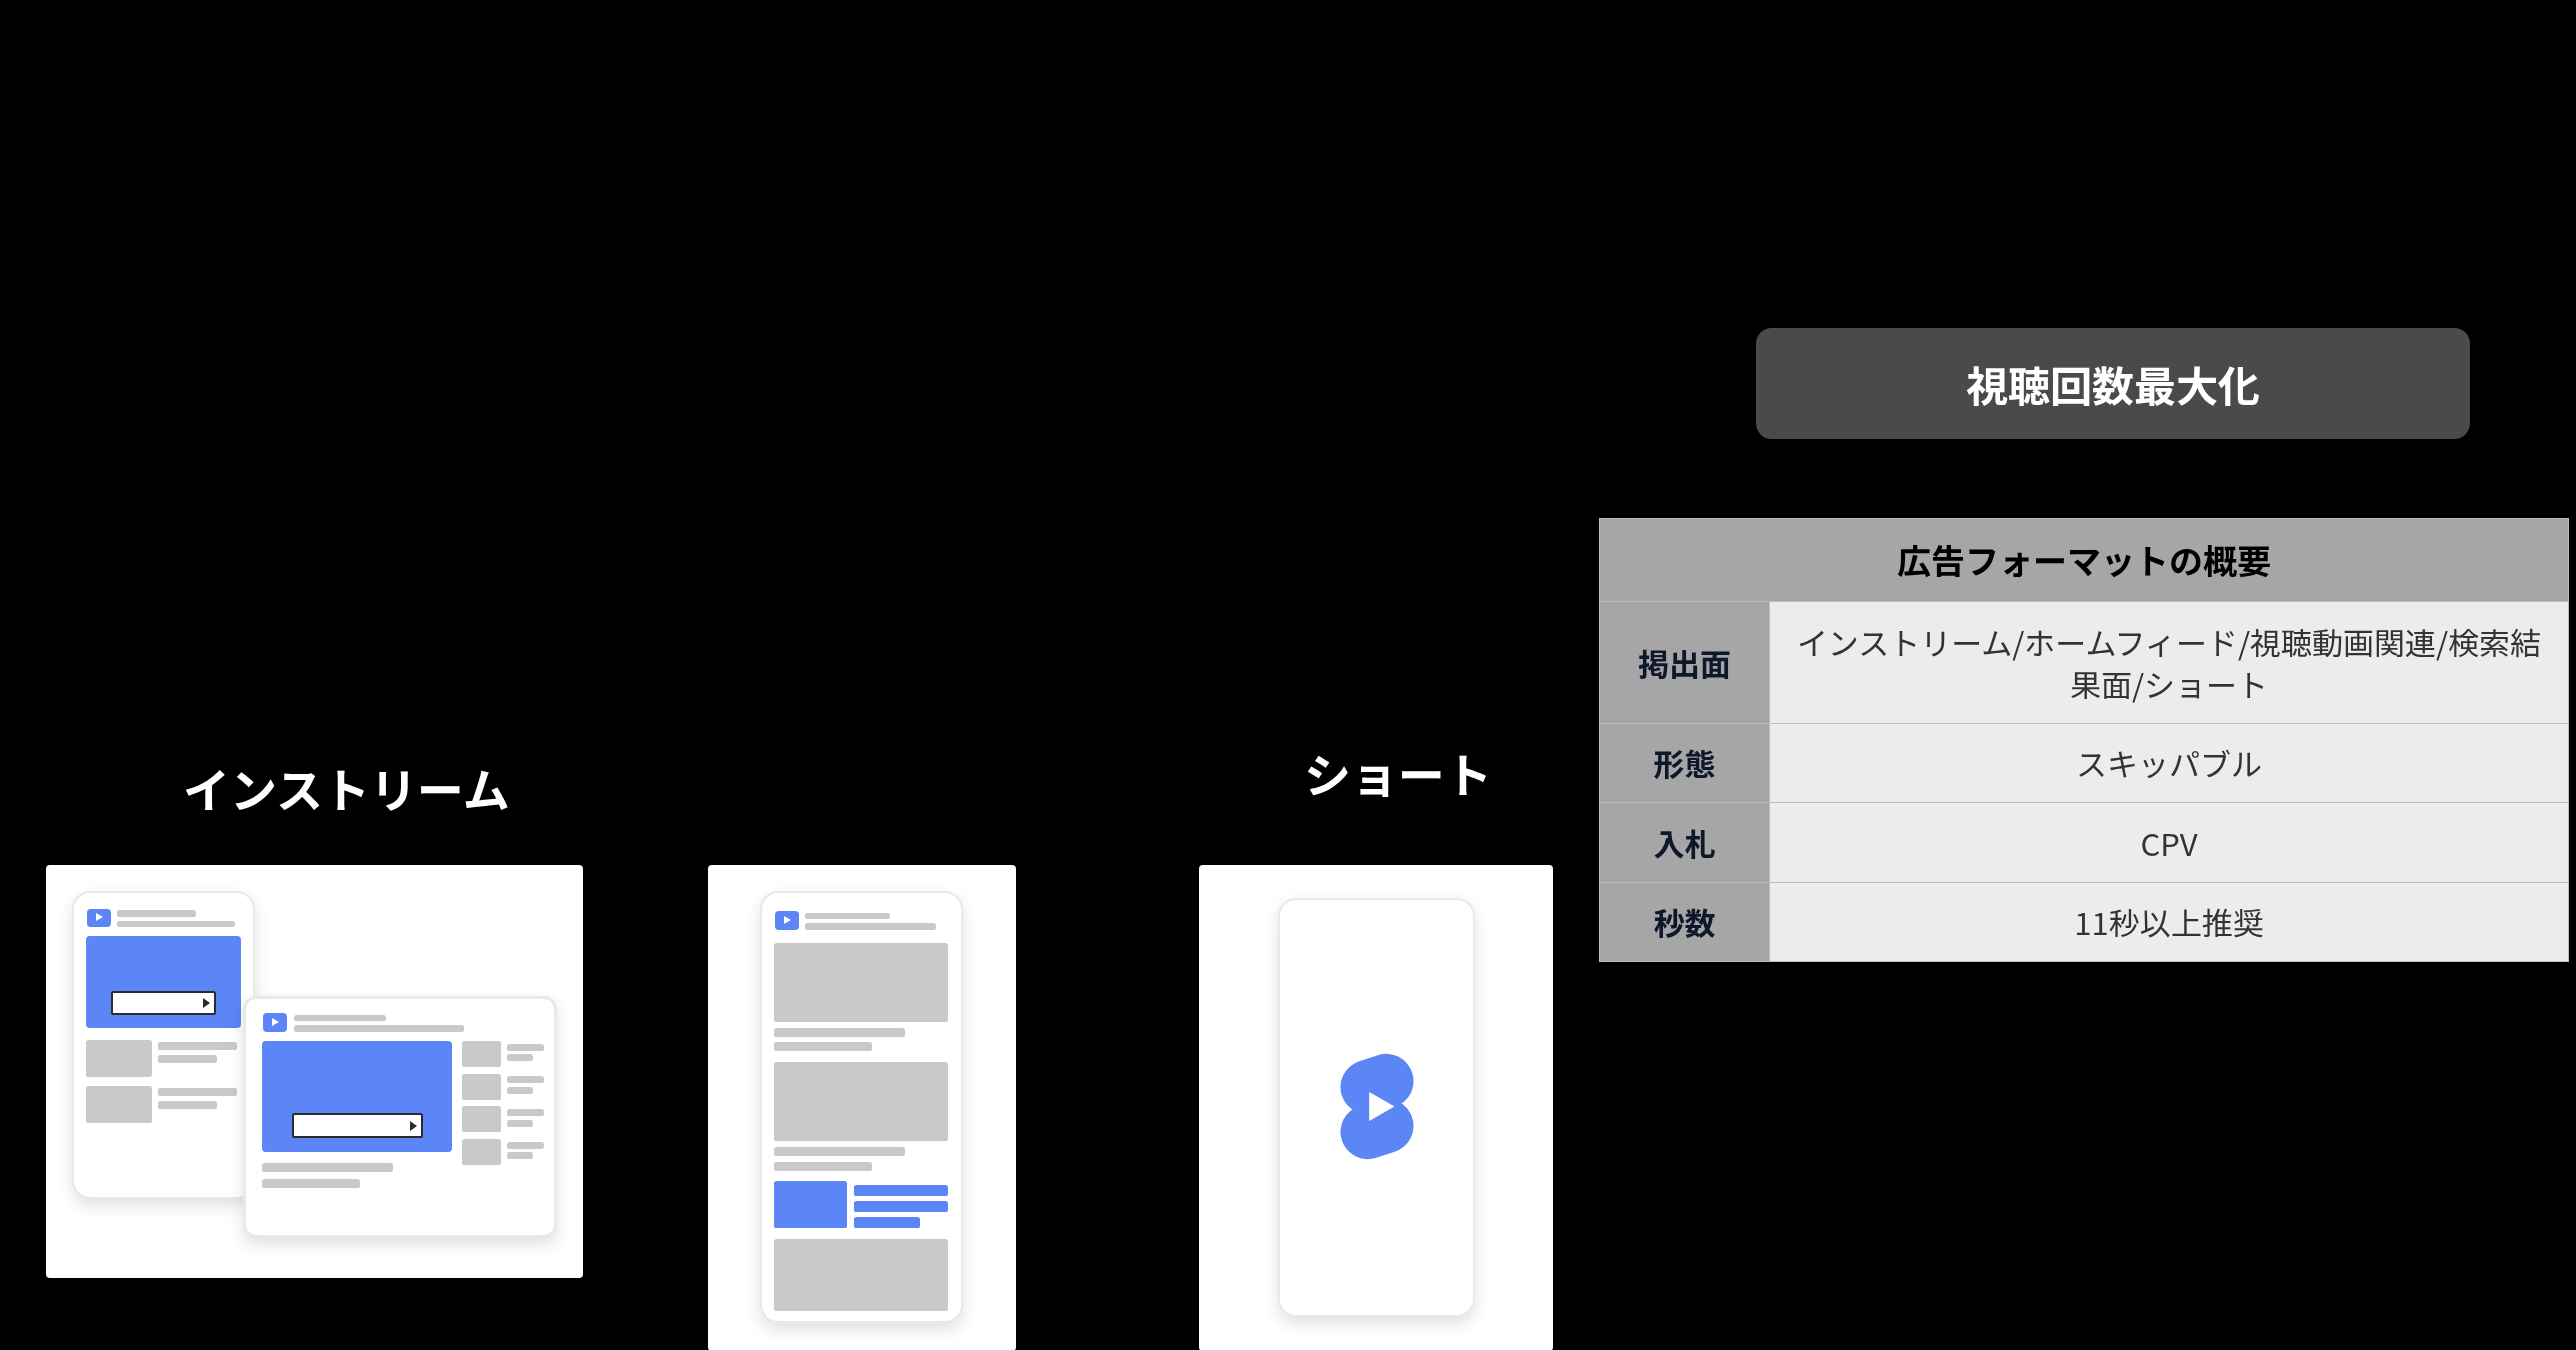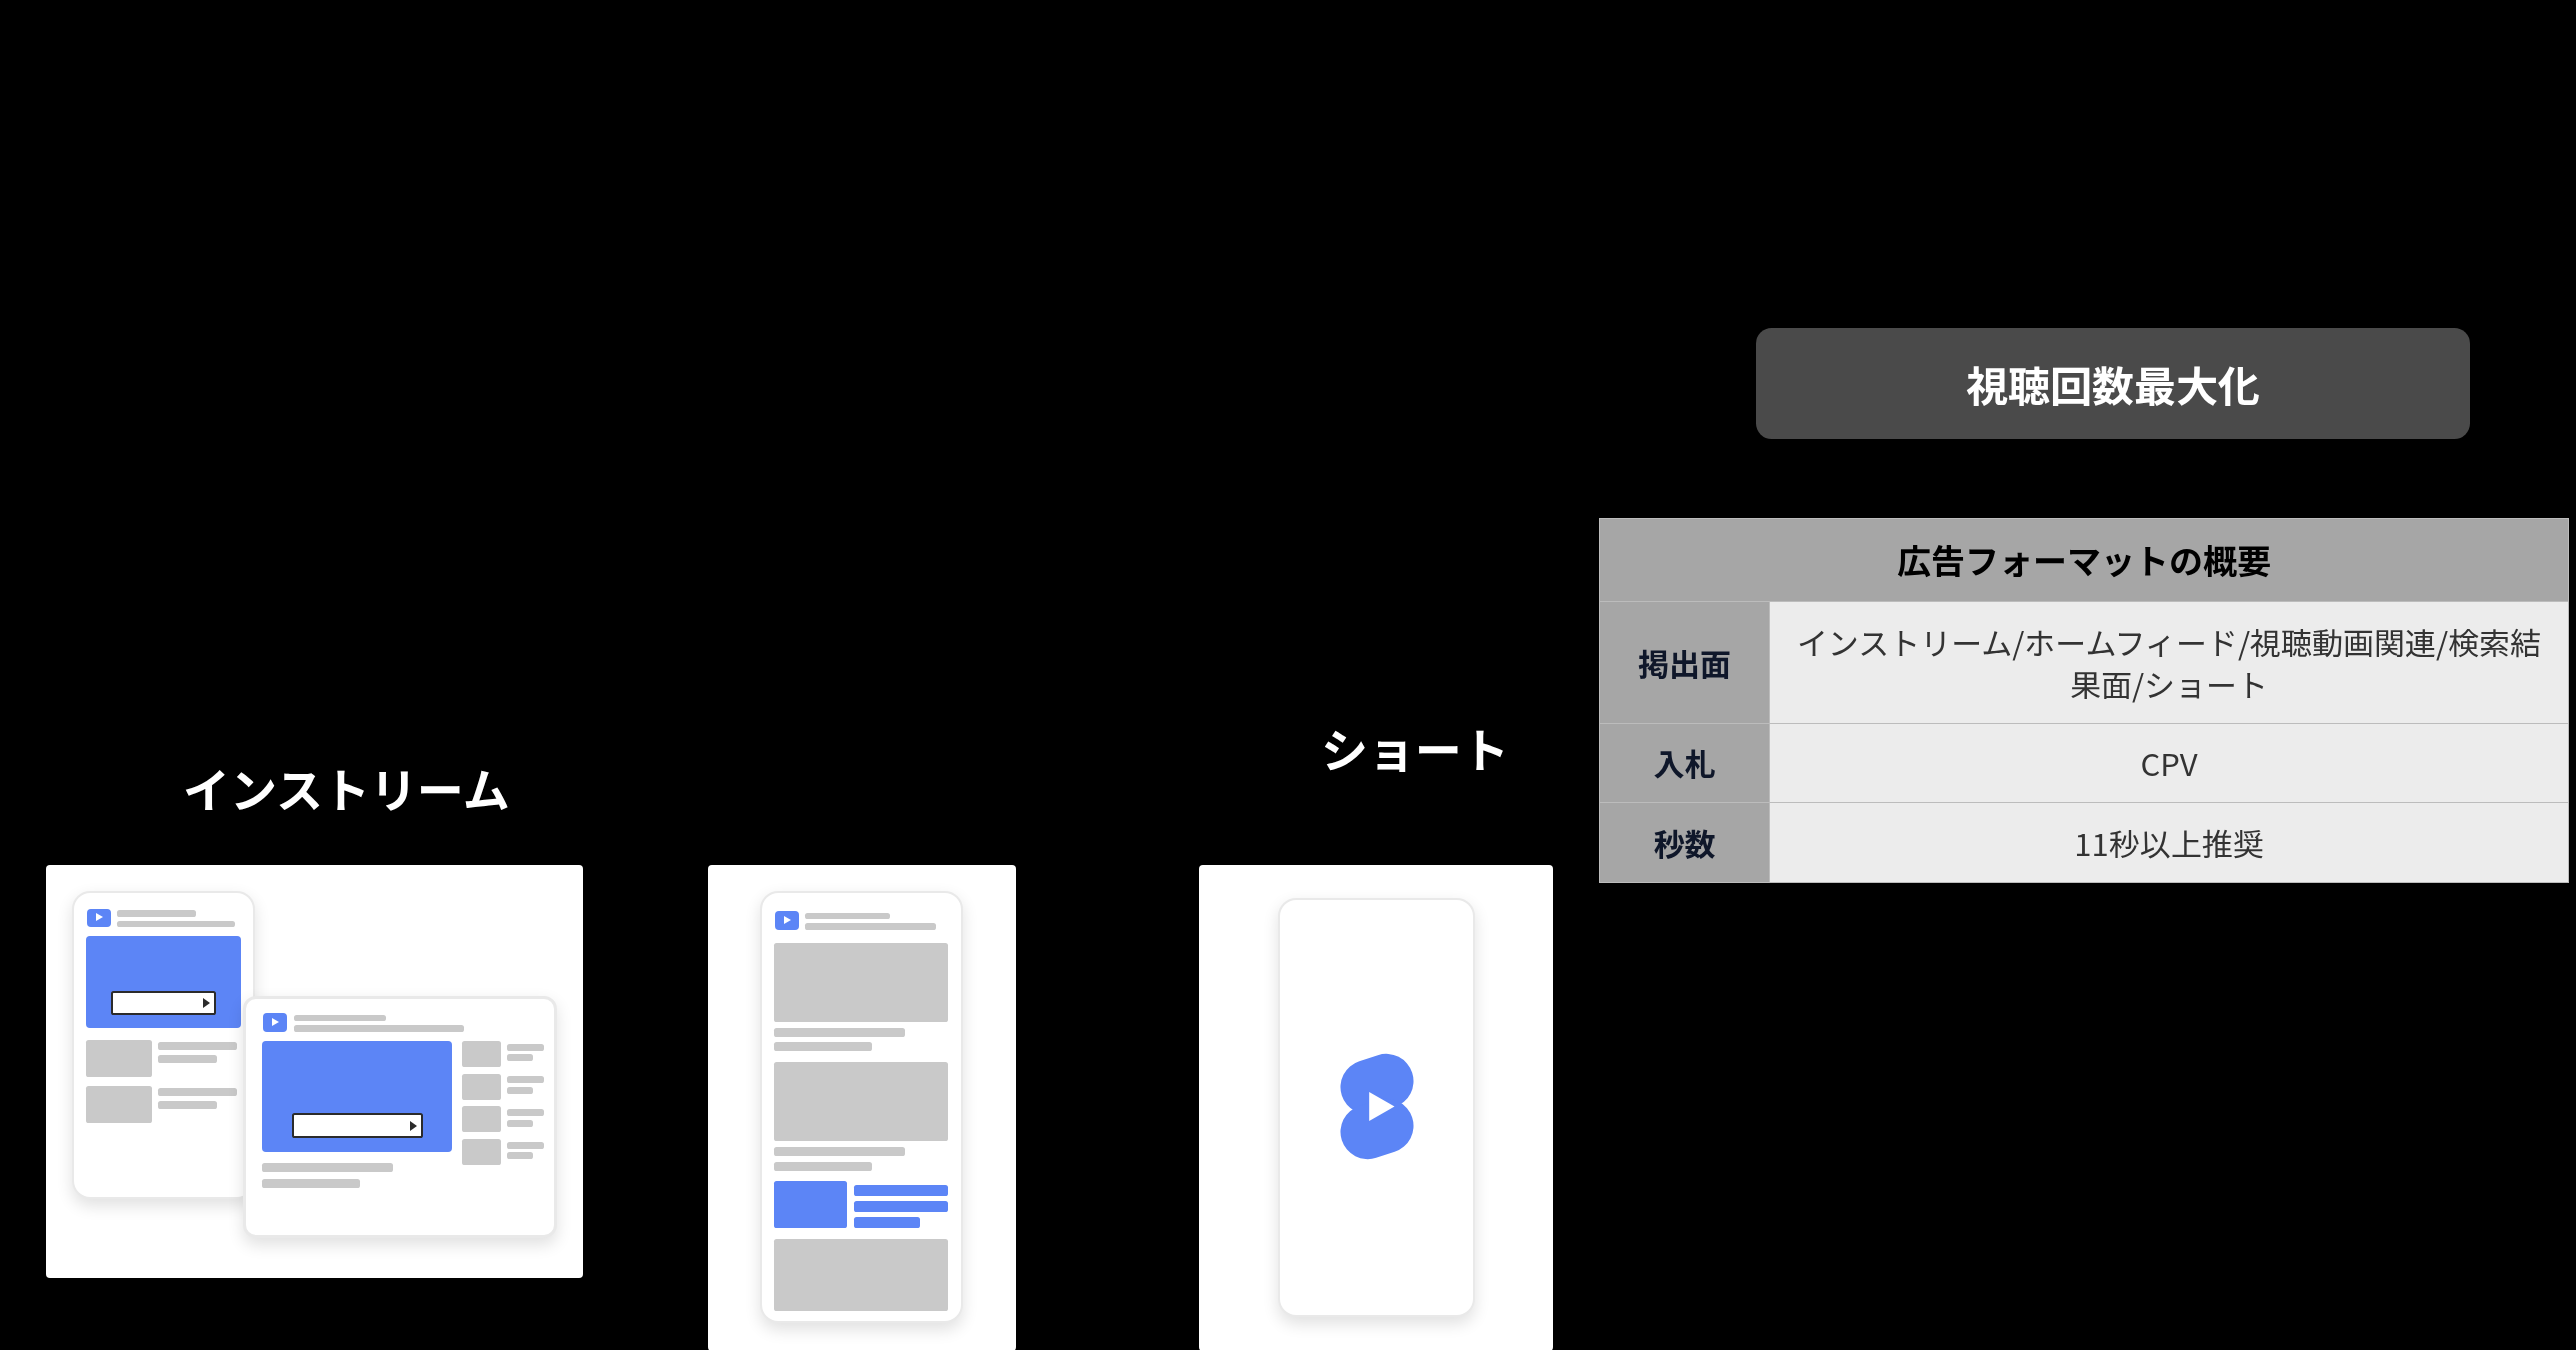--- a/index.html
+++ b/index.html
@@ -133,21 +133,21 @@
     font-weight:700;
     width:170px;
   }
 </style>
 </head>
 <body>
 
 <div class="stage" id="stage" style="transform: scale(1);">
 
   <div class="sec-label" style="left:183px; top:753px;">インストリーム</div>
-  <div class="sec-label" style="left:1304px; top:713px;margin-left:17px;">ショート</div>
+  <div class="sec-label" style="left:1304px; top:738px;">ショート</div>
 
   <div class="panel" style="left:46px; top:865px; width:537px; height:413px;">
 
     <div class="device-phone" style="left:26px; top:26px; width:183px; height:308px;">
       <div class="play-badge" style="left:13px; top:15.7px;"></div>
       <div class="bar-gray" style="left:43px; top:17px; width:79px; height:6.6px;"></div>
       <div class="bar-gray" style="left:43px; top:27.5px; width:118px; height:6.6px;"></div>
       <div class="vid-blue" style="left:11.8px; top:43px; width:155px; height:92px;"></div>
       <div class="seek" style="left:37px; top:98px; width:105px; height:23.6px;"></div>
       <div class="bar-gray" style="left:11.8px; top:147px; width:66px; height:37px;"></div>
@@ -221,20 +221,24 @@
   <table class="tbl" style="left:1599px; top:518px; width:970px;">
     <tbody>
         <tr>
       <th class="hdr" colspan="2">広告フォーマットの概要</th>
     </tr>
     <tr>
       <td class="rowlabel">掲出面</td>
       <td>インストリーム/ホームフィード/視聴動画関連/検索結果面/ショート</td>
     </tr>
     <tr>
+      <td class="rowlabel">形態</td>
+      <td>スキッパブル</td>
+    </tr>
+    <tr>
       <td class="rowlabel">入札</td>
       <td>CPV</td>
     </tr>
     <tr>
       <td class="rowlabel">秒数</td>
       <td>11秒以上推奨</td>
     </tr>
   </tbody>
     </table>
 

